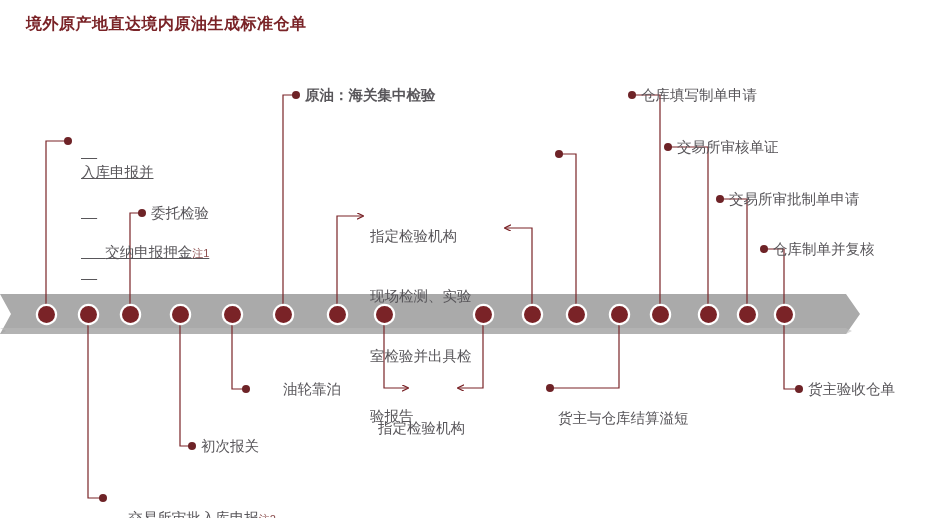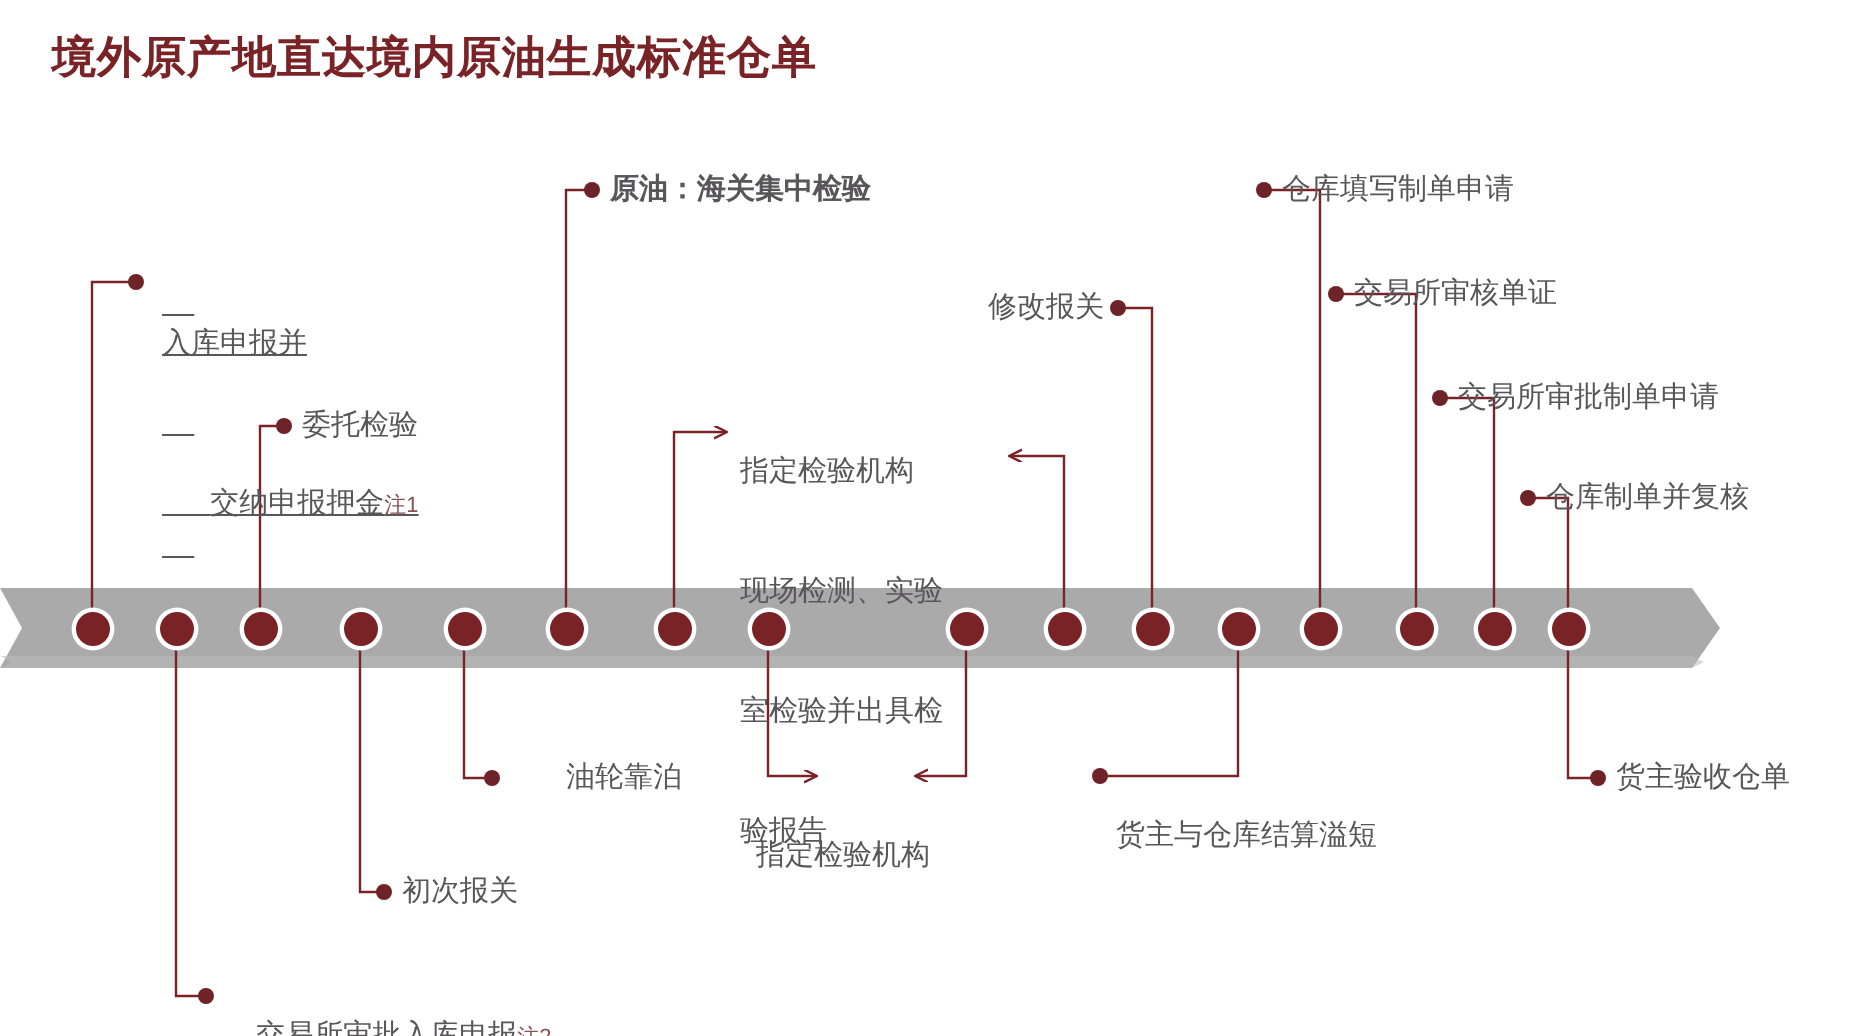--- a/index.html
+++ b/index.html
@@ -15,21 +15,21 @@
     width: 925px;
     height: 518px;
     background: #ffffff;
     overflow: hidden;
   }
   
   #title {
     position: absolute;
     left: 26px;
     top: 14px;
-    font-size: 22px;
+    font-size: 16px;
     font-weight: bold;
     color: #7a2327;
     letter-spacing: 0.5px;
     white-space: nowrap;
   }
   
   #bar-wrap {
     position: absolute;
     left: 0px;
     top: 294px;
@@ -198,21 +198,20 @@
     <div>现场检测、实验</div>
     <div>室检验并出具检</div>
     <div>验报告</div>
   </div>
 
   <div class="label center" style="left:378px; top:378px; width:110px;">
     <div>指定检验机构</div>
     
   </div>
 
-  <div class="label right" style="left:420px; top:144px; width:132px;">修改报关</div>
 
   <div class="label center" style="left:558px; top:368px; width:172px;">
     <div>货主与仓库结算溢短</div>
   </div>
 
   <div class="label" style="left:641px; top:85px;">仓库填写制单申请</div>
 
   <div class="label" style="left:677px; top:137px;">交易所审核单证</div>
 
   <div class="label" style="left:729px; top:189px;">交易所审批制单申请</div>

